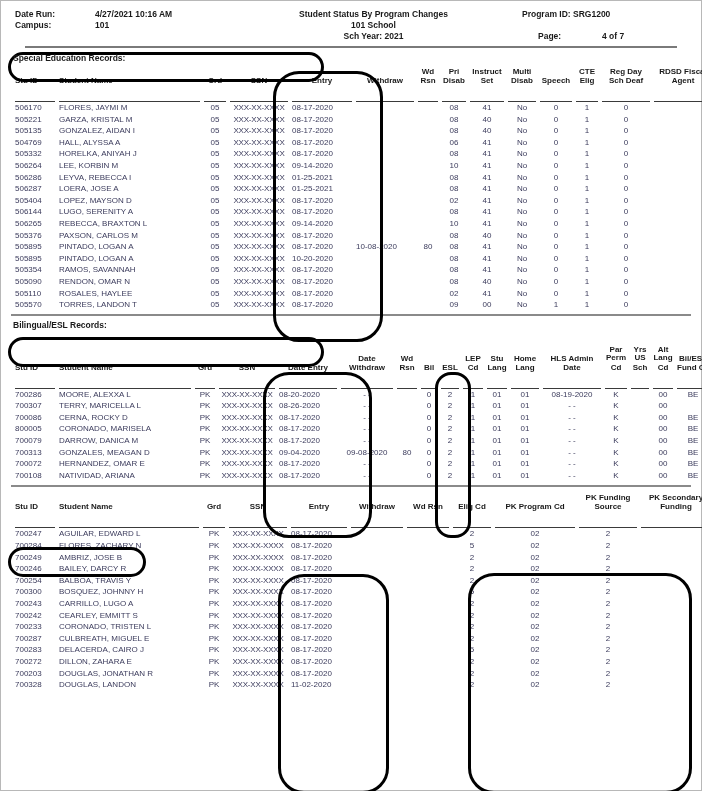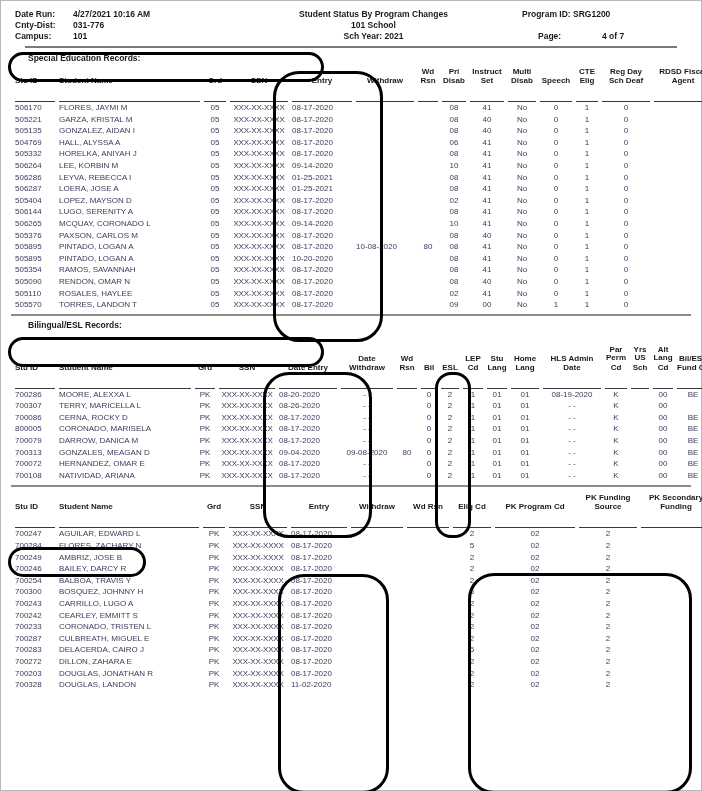--- a/index.html
+++ b/index.html
@@ -30,21 +30,21 @@
     padding: 8px 14px 2px 14px;
     font-size: 8.5px;
     line-height: 11px;
   }
   .hdr-grid {
     display: flex;
     justify-content: space-between;
     align-items: flex-start;
   }
   .hdr-left { width: 210px; }
-  .hdr-left .hrow { display: flex; }
+  .hdr-left .hrow { display: flex; gap: 22px; }
   .hdr-left .hlabel { width: 58px; font-weight: bold; }
   .hdr-left .hval { font-weight: bold; }
   .hdr-center {
     flex: 1;
     text-align: center;
     font-weight: bold;
     padding-top: 0px;
   }
   .hdr-right { width: 165px; }
   .hdr-right .hrow { display: flex; font-weight: bold; text-align: right; }
@@ -59,21 +59,20 @@
   }
 
   
   .section-label {
     font-size: 8.5px;
     font-weight: bold;
     padding-left: 12px;
     margin-top: 3px;
     position: relative;
     z-index: 5;
-    margin-left: 15px;
   }
 
   
   table.rpt {
     border-collapse: collapse;
     font-size: 8px;
     table-layout: fixed;
     margin-left: 12px;
     position: relative;
     z-index: 3;
@@ -130,24 +129,20 @@
 <body>
 
 <div id="page">
 
   <div class="rpt-header">
     <div class="hdr-grid">
       <div class="hdr-left">
         <div class="hrow">
           <span class="hlabel">Date Run:</span>
           <span class="hval">4/27/2021 10:16 AM</span>
-        </div>
-        <div class="hrow">
-          <span class="hlabel">Cnty-Dist:</span>
-          <span class="hval">031-776</span>
         </div>
         <div class="hrow">
           <span class="hlabel">Campus:</span>
           <span class="hval">101</span>
         </div>
       </div>
 
       <div class="hdr-center">
         <div>Student Status By Program Changes</div>
         <div>101 School</div>
@@ -402,21 +397,21 @@
           <td class="ta-c">08</td>
           <td class="ta-c">41</td>
           <td class="ta-c">No</td>
           <td class="ta-c">0</td>
           <td class="ta-c">1</td>
           <td class="ta-c">0</td>
           <td class="ta-c"></td>
         </tr>
         <tr>
           <td class="ta-l">506265</td>
-          <td class="ta-l">MCQUAY, CORONADO L</td>
+          <td class="ta-l">REBECCA, BRAXTON L</td>
           <td class="ta-c">05</td>
           <td class="ta-c ssn">XXX-XX-XXXX</td>
           <td class="ta-l">09-14-2020</td>
           <td class="ta-l"></td>
           <td class="ta-c"></td>
           <td class="ta-c">10</td>
           <td class="ta-c">41</td>
           <td class="ta-c">No</td>
           <td class="ta-c">0</td>
           <td class="ta-c">1</td>

